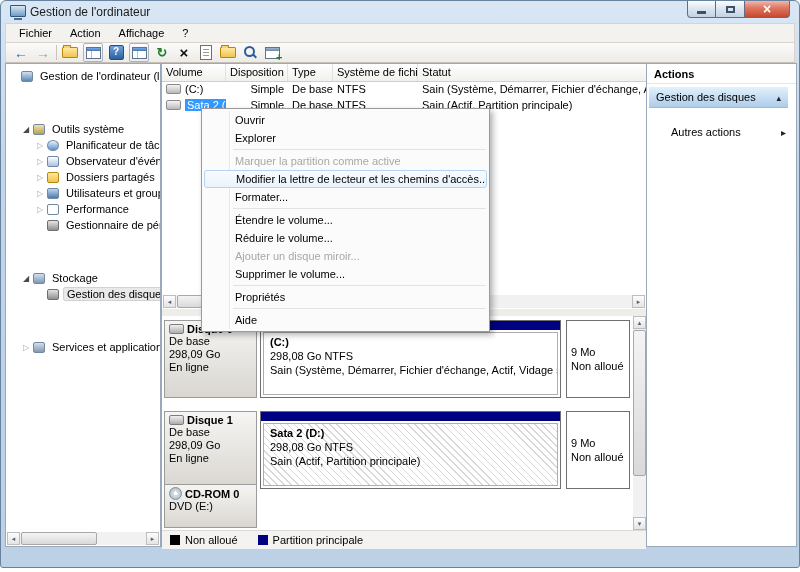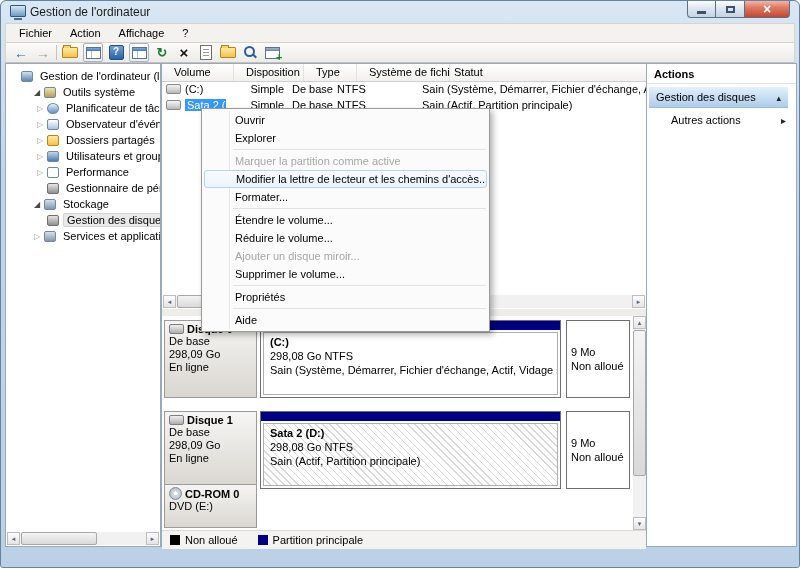--- a/index.html
+++ b/index.html
@@ -55,21 +55,21 @@
   
   .tree-panel{position:absolute;top:62px;left:4px;width:156px;height:484px;background:#fff;
     border:1px solid #99a8ba;box-sizing:border-box;overflow:hidden;}
   .center-panel{position:absolute;top:62px;left:160px;width:486px;height:484px;background:#fff;
     border:1px solid #99a8ba;box-sizing:border-box;}
   .actions-panel{position:absolute;top:62px;left:645px;width:151px;height:484px;background:#fff;
     border:1px solid #99a8ba;box-sizing:border-box;}
   
   .tree{padding-top:4px;white-space:nowrap;}
   .tnode{display:flex;align-items:center;height:16px;}
-  .d0{padding-left:3px;}.d1{padding-left:26px;}.d2{padding-left:29px;}
+  .d0{padding-left:3px;}.d1{padding-left:15px;margin-top:37px;}.d2{padding-left:29px;}
   .texp{width:10px;flex:none;font-size:8px;text-align:center;}
   .texp-col::after{content:"\25b7";color:#a8a8a8;}
   .texp-exp::after{content:"\25e2";color:#4a4a4a;}
   .texp-none::after{content:"";}
   .ti{flex:none;width:12px;height:11px;border:1px solid #7188a3;border-radius:2px;margin:0 4px 0 2px;box-sizing:border-box;}
   .t-computer{background:linear-gradient(#cfe1f1,#5d87b3);}
   .t-tools{background:linear-gradient(#f1e3b2,#b8a04e);}
   .t-sched{background:linear-gradient(#e8f2fb,#5b8fd0);border-radius:50%;}
   .t-event{background:linear-gradient(#ffffff,#a8c4e0);}
   .t-folder{background:linear-gradient(#ffe9a2,#f0c44e);border-color:#b8860b;}
@@ -89,21 +89,21 @@
   .sb-up::after{content:"\25b4";}
   .sb-down::after{content:"\25be";}
   .sb-thumb{background:linear-gradient(#f4f4f4,#d9d9d9);border:1px solid #a8a8a8;border-radius:2px;box-sizing:border-box;}
   .tree-hscroll{position:absolute;left:1px;right:1px;bottom:1px;height:13px;background:#f1f1f1;display:flex;align-items:center;}
   .tree-hthumb{height:13px;width:76px;margin-left:1px;}
   .tree-hspace{flex:1;}
   
   .vol-header{position:absolute;top:0;left:0;right:0;height:17px;display:flex;
     background:linear-gradient(#ffffff,#f1f0ed);border-bottom:1px solid #cfcfcf;}
   .vcell{box-sizing:border-box;padding:2px 4px;white-space:nowrap;overflow:hidden;flex:none;}
-  .vh{border-right:1px solid #e1e1e1;margin-left:8px;}
+  .vh{border-right:1px solid #e1e1e1;}
   .cw0{width:64px;}.cw1{width:62px;text-align:right;}.cw2{width:45px;}.cw3{width:85px;}.cw4{flex:1 1 auto;}
   .vol-row{position:absolute;left:0;right:0;height:16px;display:flex;align-items:center;}
   .vr1{top:17px;}.vr2{top:33px;}
   .vol-name{display:flex;align-items:center;gap:4px;}
   .vol-ic{width:13px;height:8px;border:1px solid #8a8a8a;border-radius:2px;background:linear-gradient(#f4f4f4,#b9b9b9);flex:none;}
   .sel-label{background:#3399ff;color:#fff;padding:0 2px;}
   .vol-hscroll{position:absolute;top:231px;left:1px;right:1px;height:13px;background:#f1f1f1;display:flex;align-items:center;}
   .vol-hthumb{height:13px;width:166px;margin-left:1px;}
   .vol-hspace{flex:1;}
   .splitter{position:absolute;top:245px;left:0;right:0;height:7px;background:#efedea;}
@@ -139,21 +139,21 @@
   .lsq{width:10px;height:10px;flex:none;}
   .lsq-black{background:#000000;}
   .lsq-navy{background:#000082;}
   .lgap{width:10px;}
   
   .actions-title{font-weight:bold;padding:4px 7px 3px 7px;border-bottom:1px solid #e6e6e6;}
   .actions-group{margin:3px 8px 0 2px;height:20px;display:flex;align-items:center;padding:0 7px;
     background:linear-gradient(#e2f1fc,#aecce9);border-bottom:1px solid #9fbbd6;}
   .group-label{flex:1;}
   .arr-up::after{content:"\25b4";font-size:9px;color:#222;}
-  .actions-item{display:flex;align-items:center;padding:6px 10px 4px 24px;}
+  .actions-item{display:flex;align-items:center;padding:6px 10px 4px 24px;margin-top:12px;}
   .arr-right{margin-left:auto;}
   .arr-right::after{content:"\25b8";font-size:10px;color:#222;}
   
   .context-menu{position:absolute;left:200px;top:107px;width:289px;box-sizing:border-box;background:#fbfbfb;
     border:1px solid #9a9a9a;box-shadow:3px 3px 6px rgba(0,0,0,0.3);padding:2px 0;z-index:50;}
   .cm-gutter{position:absolute;left:27px;top:2px;bottom:2px;width:1px;background:#e6e6e6;border-right:1px solid #fff;}
   .cm-item{position:relative;height:18px;line-height:18px;padding-left:33px;white-space:nowrap;overflow:hidden;}
   .cm-disabled{color:#a8a8a8;}
   .cm-hover{margin:0 2px;padding-left:31px;height:16px;line-height:16px;border:1px solid #b4d4f2;
     background:linear-gradient(#f8fbfe,#eaf3fc);border-radius:3px;}

